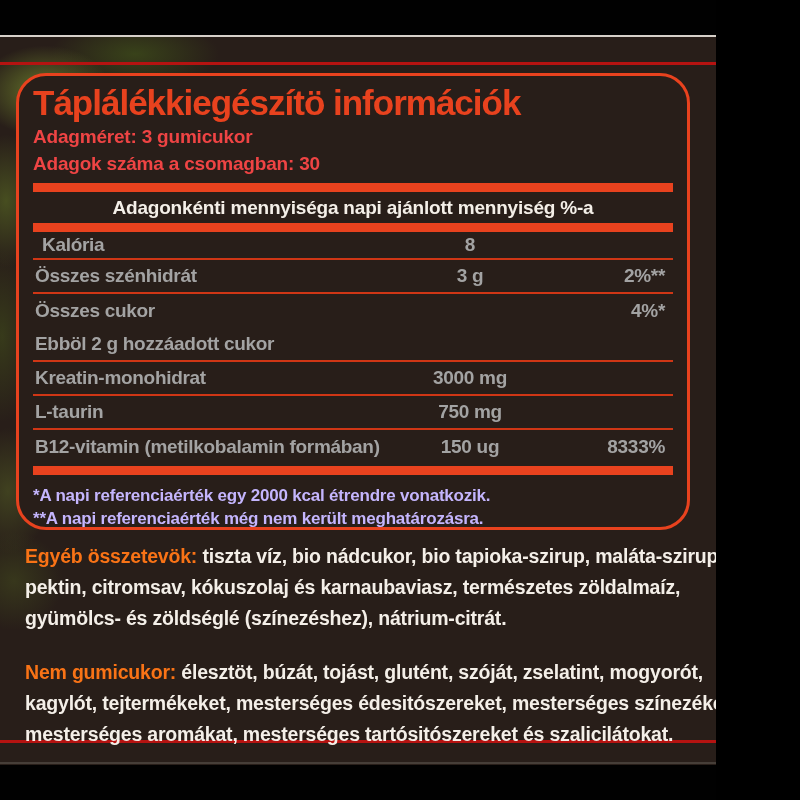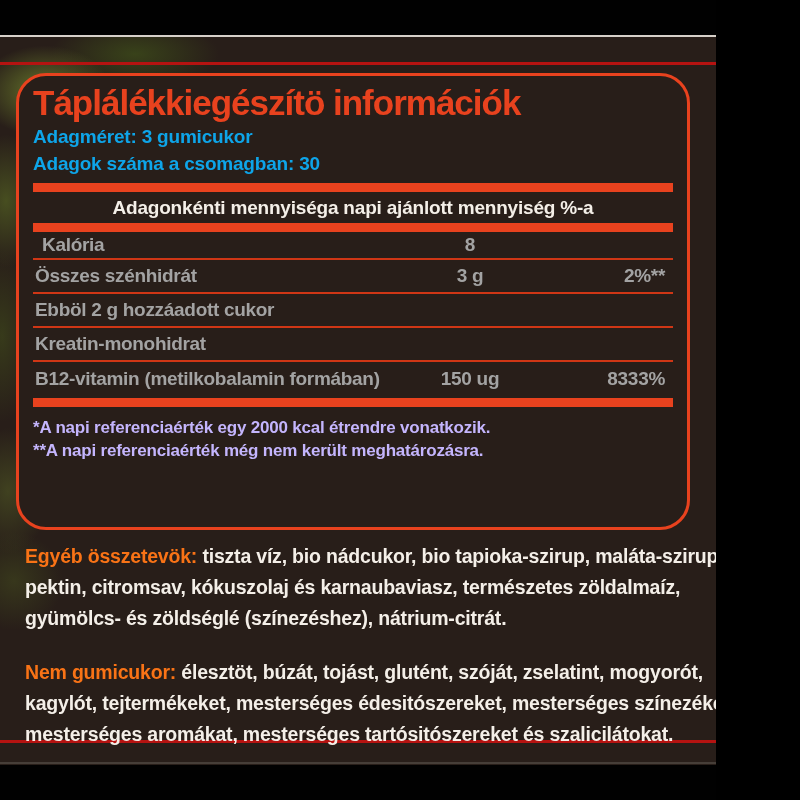--- a/index.html
+++ b/index.html
@@ -38,21 +38,21 @@
   
   .panel{
     position:absolute;left:16px;top:73px;width:640px;height:449px;
     border:3px solid #e8421e;border-radius:30px;background:#281e19;
     padding:2px 14px 0;box-sizing:content-box;
   }
   .panel-title{
     color:#e8421e;font-size:35px;font-weight:bold;letter-spacing:-1px;
     line-height:40px;margin-top:5px;white-space:nowrap;
   }
-  .serving-line{color:#0ea5e9;font-size:19px;font-weight:bold;line-height:27px;letter-spacing:-0.2px;}
+  .serving-line{color:#ef4444;font-size:19px;font-weight:bold;line-height:27px;letter-spacing:-0.2px;}
   .bar{height:9px;background:#e8421e;}
   .bar1{margin-top:6px;}
   .facts-header{
     display:flex;justify-content:center;align-items:center;height:31px;
     color:#f4efe8;font-size:19px;font-weight:bold;letter-spacing:-0.2px;
   }
   .facts-rows{margin-top:0;}
   .frow{
     position:relative;height:34px;box-sizing:border-box;
     display:flex;align-items:center;
@@ -104,27 +104,38 @@
         <div class="frow div-after indent">
           <span class="fname">Kalória</span>
           <span class="famount">8</span>
           <span class="fdv"></span>
         </div>
         <div class="frow div-after">
           <span class="fname">Összes szénhidrát</span>
           <span class="famount">3 g</span>
           <span class="fdv">2%**</span>
         </div>
+        <div class="frow">
+          <span class="fname">Összes cukor</span>
+          <span class="famount"></span>
+          <span class="fdv">4%*</span>
+        </div>
         <div class="frow div-after">
           <span class="fname">Ebböl 2 g hozzáadott cukor</span>
           <span class="famount"></span>
           <span class="fdv"></span>
         </div>
         <div class="frow div-after">
           <span class="fname">Kreatin-monohidrat</span>
+          <span class="famount">3000 mg</span>
+          <span class="fdv"></span>
+        </div>
+        <div class="frow div-after">
+          <span class="fname">L-taurin</span>
+          <span class="famount">750 mg</span>
           <span class="fdv"></span>
         </div>
         <div class="frow">
           <span class="fname">B12-vitamin (metilkobalamin formában)</span>
           <span class="famount">150 ug</span>
           <span class="fdv">8333%</span>
         </div>
       </div>
 
     <div class="bar bar3"></div>

